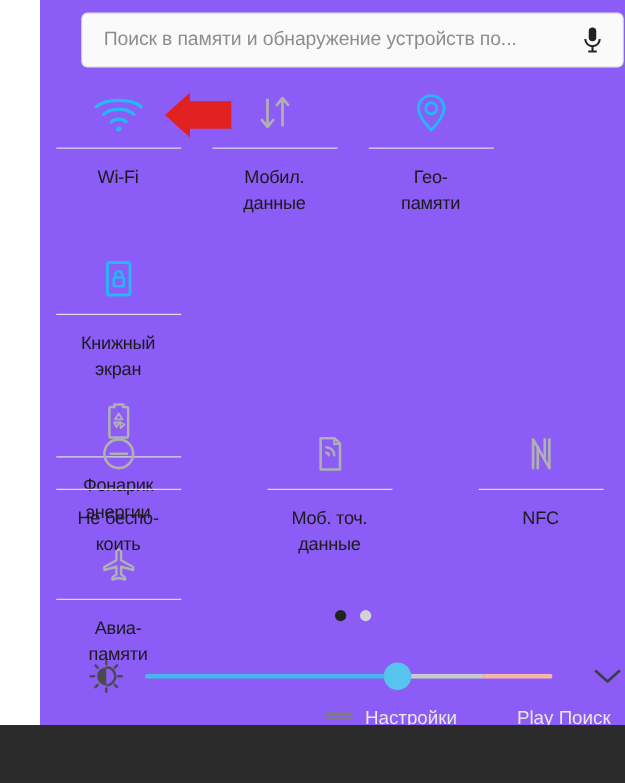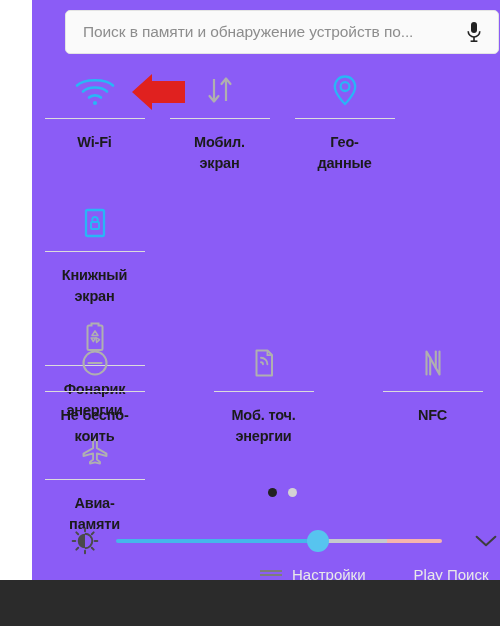--- a/index.html
+++ b/index.html
@@ -70,21 +70,20 @@
   .row {
     display: flex;
     width: 500px;
   }
   .tile {
     width: 125px;
     box-sizing: border-box;
     display: flex;
     flex-direction: column;
     align-items: center;
-    font-weight: bold;
   }
   .tile-icon {
     height: 56px;
     display: flex;
     align-items: center;
     justify-content: center;
   }
   .tile-icon svg {
     display: block;
   }
@@ -271,33 +270,33 @@
         <div class="tile-icon">
           <svg viewBox="0 0 48 40" width="48" height="40">
             <line x1="18" y1="9" x2="18" y2="31" stroke="#b0b0b0" stroke-width="2.2"></line>
             <path d="M13.5 26 L18 31.5 L22.5 26" fill="none" stroke="#b0b0b0" stroke-width="2.2" stroke-linecap="round" stroke-linejoin="round"></path>
             <line x1="30" y1="31" x2="30" y2="9" stroke="#b0b0b0" stroke-width="2.2"></line>
             <path d="M25.5 14 L30 8.5 L34.5 14" fill="none" stroke="#b0b0b0" stroke-width="2.2" stroke-linecap="round" stroke-linejoin="round"></path>
           </svg>
         </div>
         <div class="tile-sep"></div>
         <div class="tile-label">Мобил.
-экран</div>
+данные</div>
       </div>
 
       <div class="tile">
         <div class="tile-icon">
           <svg viewBox="0 0 48 40" width="48" height="40">
             <path d="M24 6.5 C18.2 6.5 13.8 11 13.8 16.7 C13.8 24 24 34 24 34 C24 34 34.2 24 34.2 16.7 C34.2 11 29.8 6.5 24 6.5 Z" fill="none" stroke="#29b6f6" stroke-width="2.3"></path>
             <circle cx="24" cy="16.6" r="4.4" fill="none" stroke="#29b6f6" stroke-width="2.3"></circle>
           </svg>
         </div>
         <div class="tile-sep"></div>
         <div class="tile-label">Гео-
-данные</div>
+памяти</div>
       </div>
 
     </div>
 
     <div class="row row-2">
 
       <div class="tile">
         <div class="tile-icon">
           <svg viewBox="0 0 48 40" width="48" height="40">
             <rect x="15" y="7" width="18" height="26" rx="1.5" fill="none" stroke="#29b6f6" stroke-width="2.3"></rect>
@@ -356,21 +355,21 @@
         <div class="tile-icon">
           <svg viewBox="0 0 48 40" width="48" height="40">
             <path d="M16.5 7.5 L27.5 7.5 L32 12 L32 32.5 L16.5 32.5 Z" fill="none" stroke="#b0b0b0" stroke-width="2" stroke-linejoin="round"></path>
             <path d="M27.4 7.6 L27.4 12.2 L31.9 12.2" fill="none" stroke="#b0b0b0" stroke-width="1.7"></path>
             <path d="M21 14.8 C24.6 14.8 27.4 17.6 27.4 21.2" fill="none" stroke="#b0b0b0" stroke-width="1.9" stroke-linecap="round"></path>
             <path d="M21 19.2 C22.2 19.2 23 20 23 21.2" fill="none" stroke="#b0b0b0" stroke-width="1.9" stroke-linecap="round"></path>
           </svg>
         </div>
         <div class="tile-sep"></div>
         <div class="tile-label">Моб. точ.
-энергии</div>
+данные</div>
       </div>
 
       <div class="tile">
         <div class="tile-icon">
           <svg viewBox="0 0 48 40" width="48" height="40">
             <path d="M17.5 31.5 L17.5 8.5 L30.5 31.5 L30.5 8.5" fill="none" stroke="#b0b0b0" stroke-width="2.1" stroke-linejoin="round" stroke-linecap="round"></path>
             <path d="M21.2 14.5 L21.2 31.5" fill="none" stroke="#b0b0b0" stroke-width="2.1" stroke-linecap="round"></path>
             <path d="M26.8 8.5 L26.8 25" fill="none" stroke="#b0b0b0" stroke-width="2.1" stroke-linecap="round"></path>
           </svg>
         </div>

